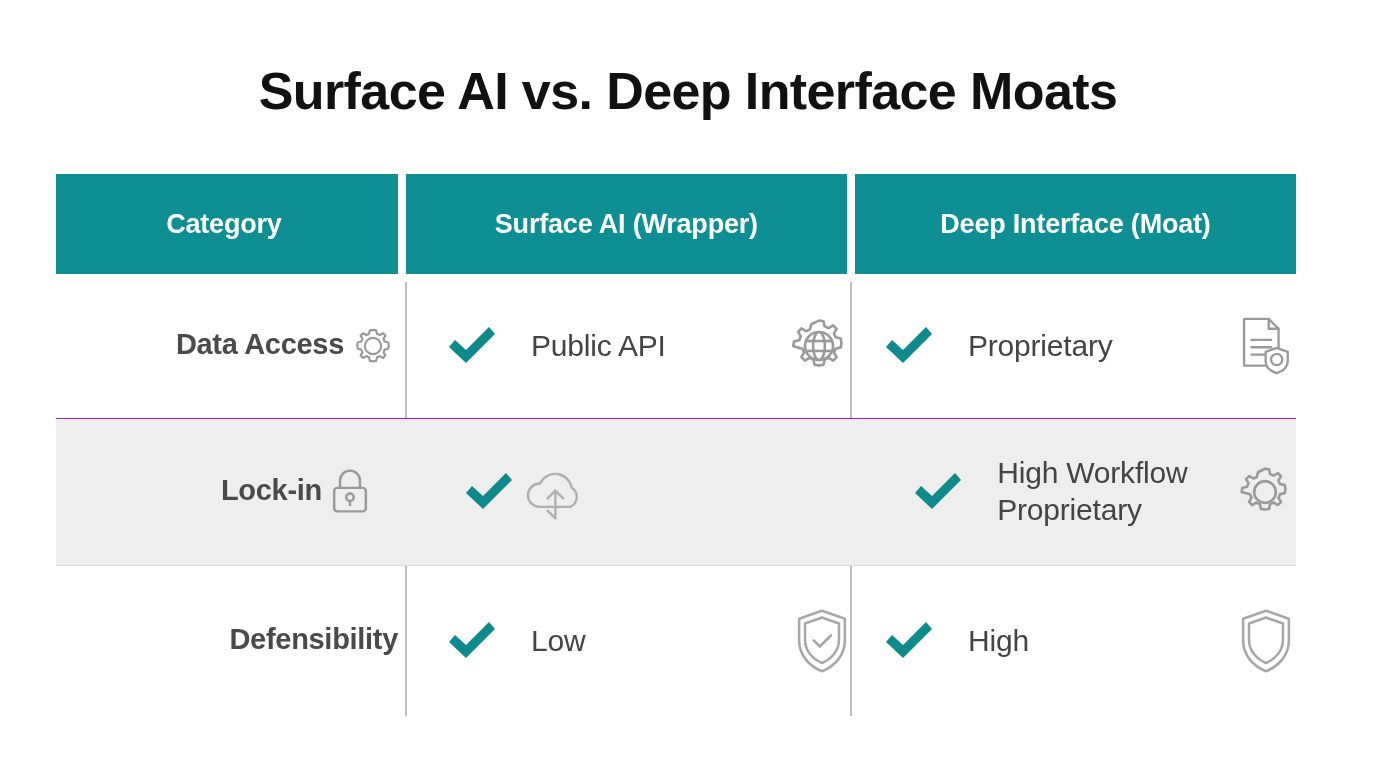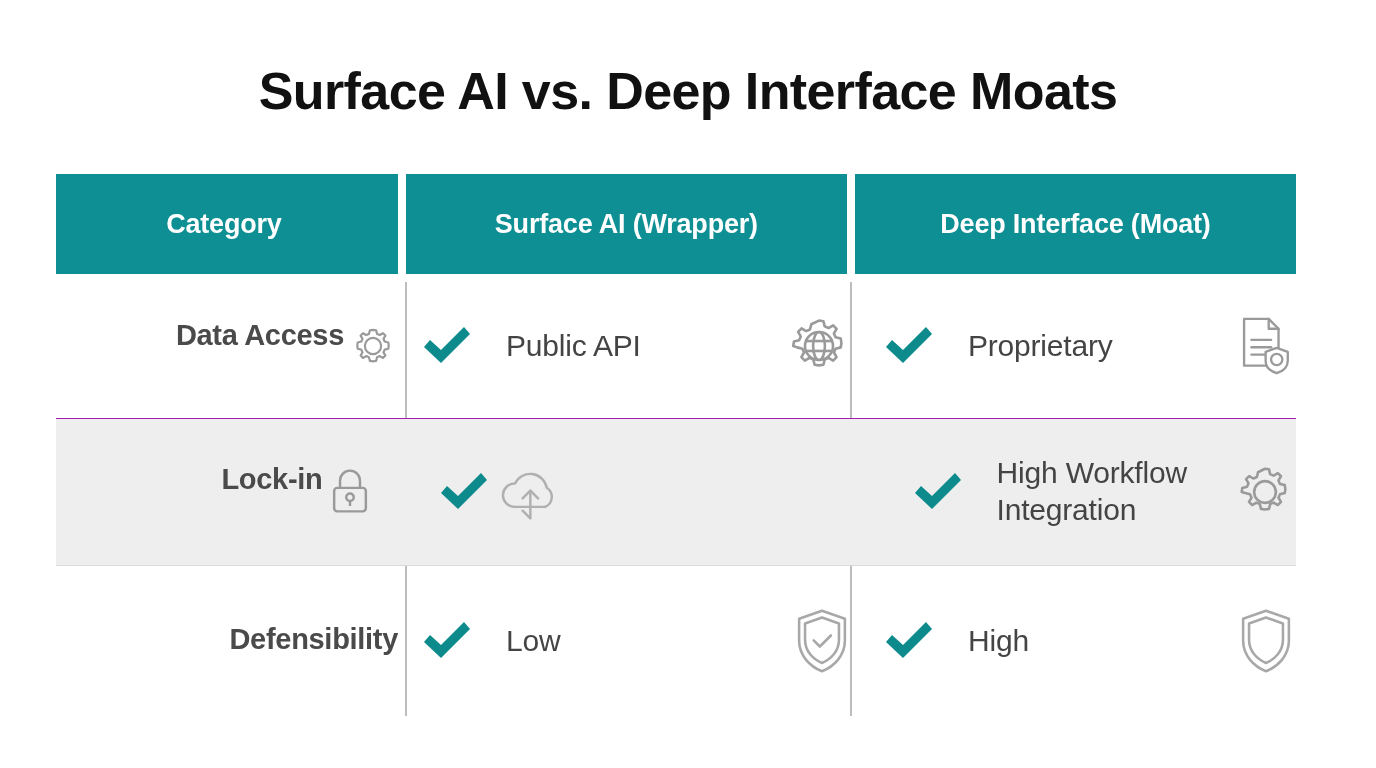--- a/index.html
+++ b/index.html
@@ -85,38 +85,38 @@
     box-sizing: border-box;
     display: flex;
     align-items: center;
     position: relative;
   }
   .cell.c1 {
     width: 350px;
     justify-content: flex-end;
     padding-right: 8px;
   }
-  .cell.c2 { width: 446px; padding-left: 12px; }
+  .cell.c2 { width: 446px; padding-left: 37px; }
   .cell.c3 { width: 444px; padding-left: 28px; }
 
   
   .vline {
     position: absolute;
     top: 8px;
     bottom: 0;
     width: 2px;
     background: #bdbdbd;
   }
   .vline.v1 { left: 349px; }
   .vline.v2 { left: 794px; }
 
   
   .cat-wrap {
     display: flex;
-    align-items: flex-start;
+    align-items: center;
     gap: 4px;
   }
   .cat-label {
     font-size: 29px;
     font-weight: 700;
     color: #4a4a4a;
     letter-spacing: -0.3px;
     white-space: nowrap;
     line-height: 1;
     padding-bottom: 4px;
@@ -265,21 +265,21 @@
           </div>
         </div>
 
         <div class="cell c3">
           <div class="val-wrap">
             <span class="check">
               <svg width="58" height="58" viewBox="0 0 58 58">
                 <path d="M6 30 L12 23 L23 33 L46 10 L52 17 L23 46 Z" fill="#0d8a8c"></path>
               </svg>
             </span>
-            <span class="val-label two-line">High Workflow Integration</span>
+            <span class="val-label two-line">High Workflow Proprietary</span>
             <span class="trail-icon">
               <svg width="62" height="62" viewBox="0 0 48 48" fill="none" stroke="#9a9a9a" stroke-width="2" stroke-linejoin="round">
                 <path d="M24 6l3.1.45.9 3.7 2.7 1.15 3.25-1.9 2.4 2.4-1.9 3.25 1.15 2.7 3.7.9.45 3.1-.45 3.1-3.7.9-1.15 2.7 1.9 3.25-2.4 2.4-3.25-1.9-2.7 1.15-.9 3.7-3.1.45-3.1-.45-.9-3.7-2.7-1.15-3.25 1.9-2.4-2.4 1.9-3.25-1.15-2.7-3.7-.9L5.95 24l.45-3.1 3.7-.9 1.15-2.7-1.9-3.25 2.4-2.4 3.25 1.9 2.7-1.15.9-3.7z"></path>
                 <circle cx="24" cy="24" r="8.4"></circle>
               </svg>
             </span>
           </div>
         </div>
       </div>
 

